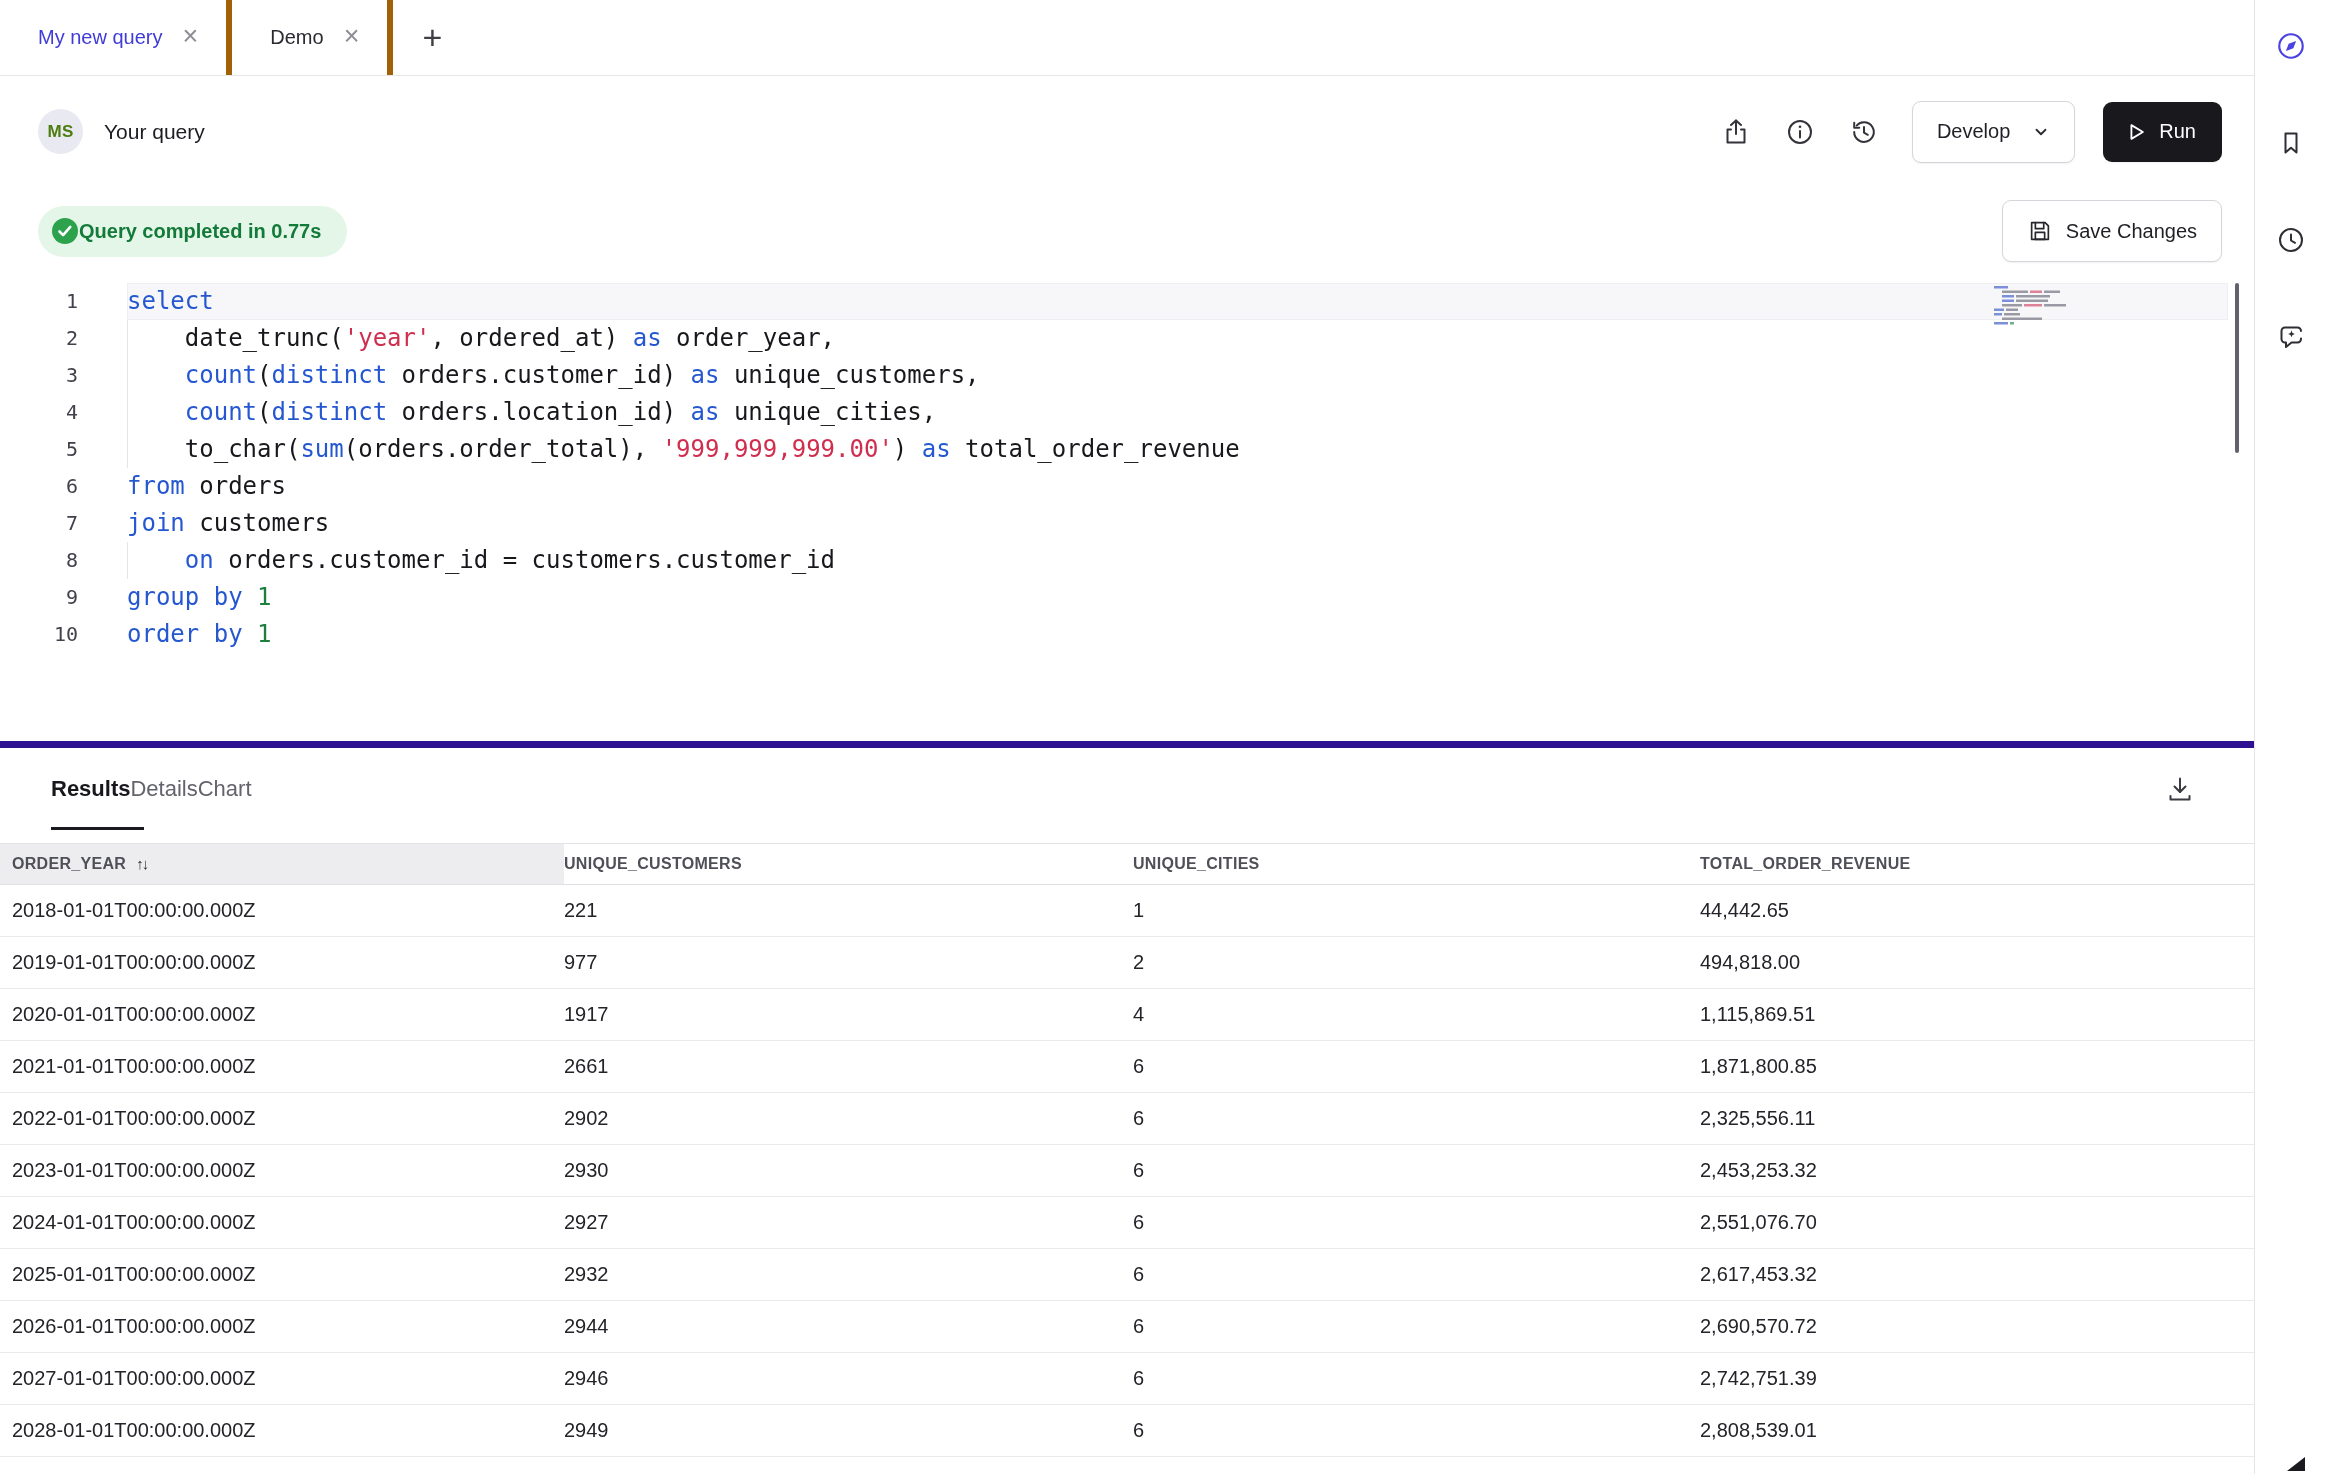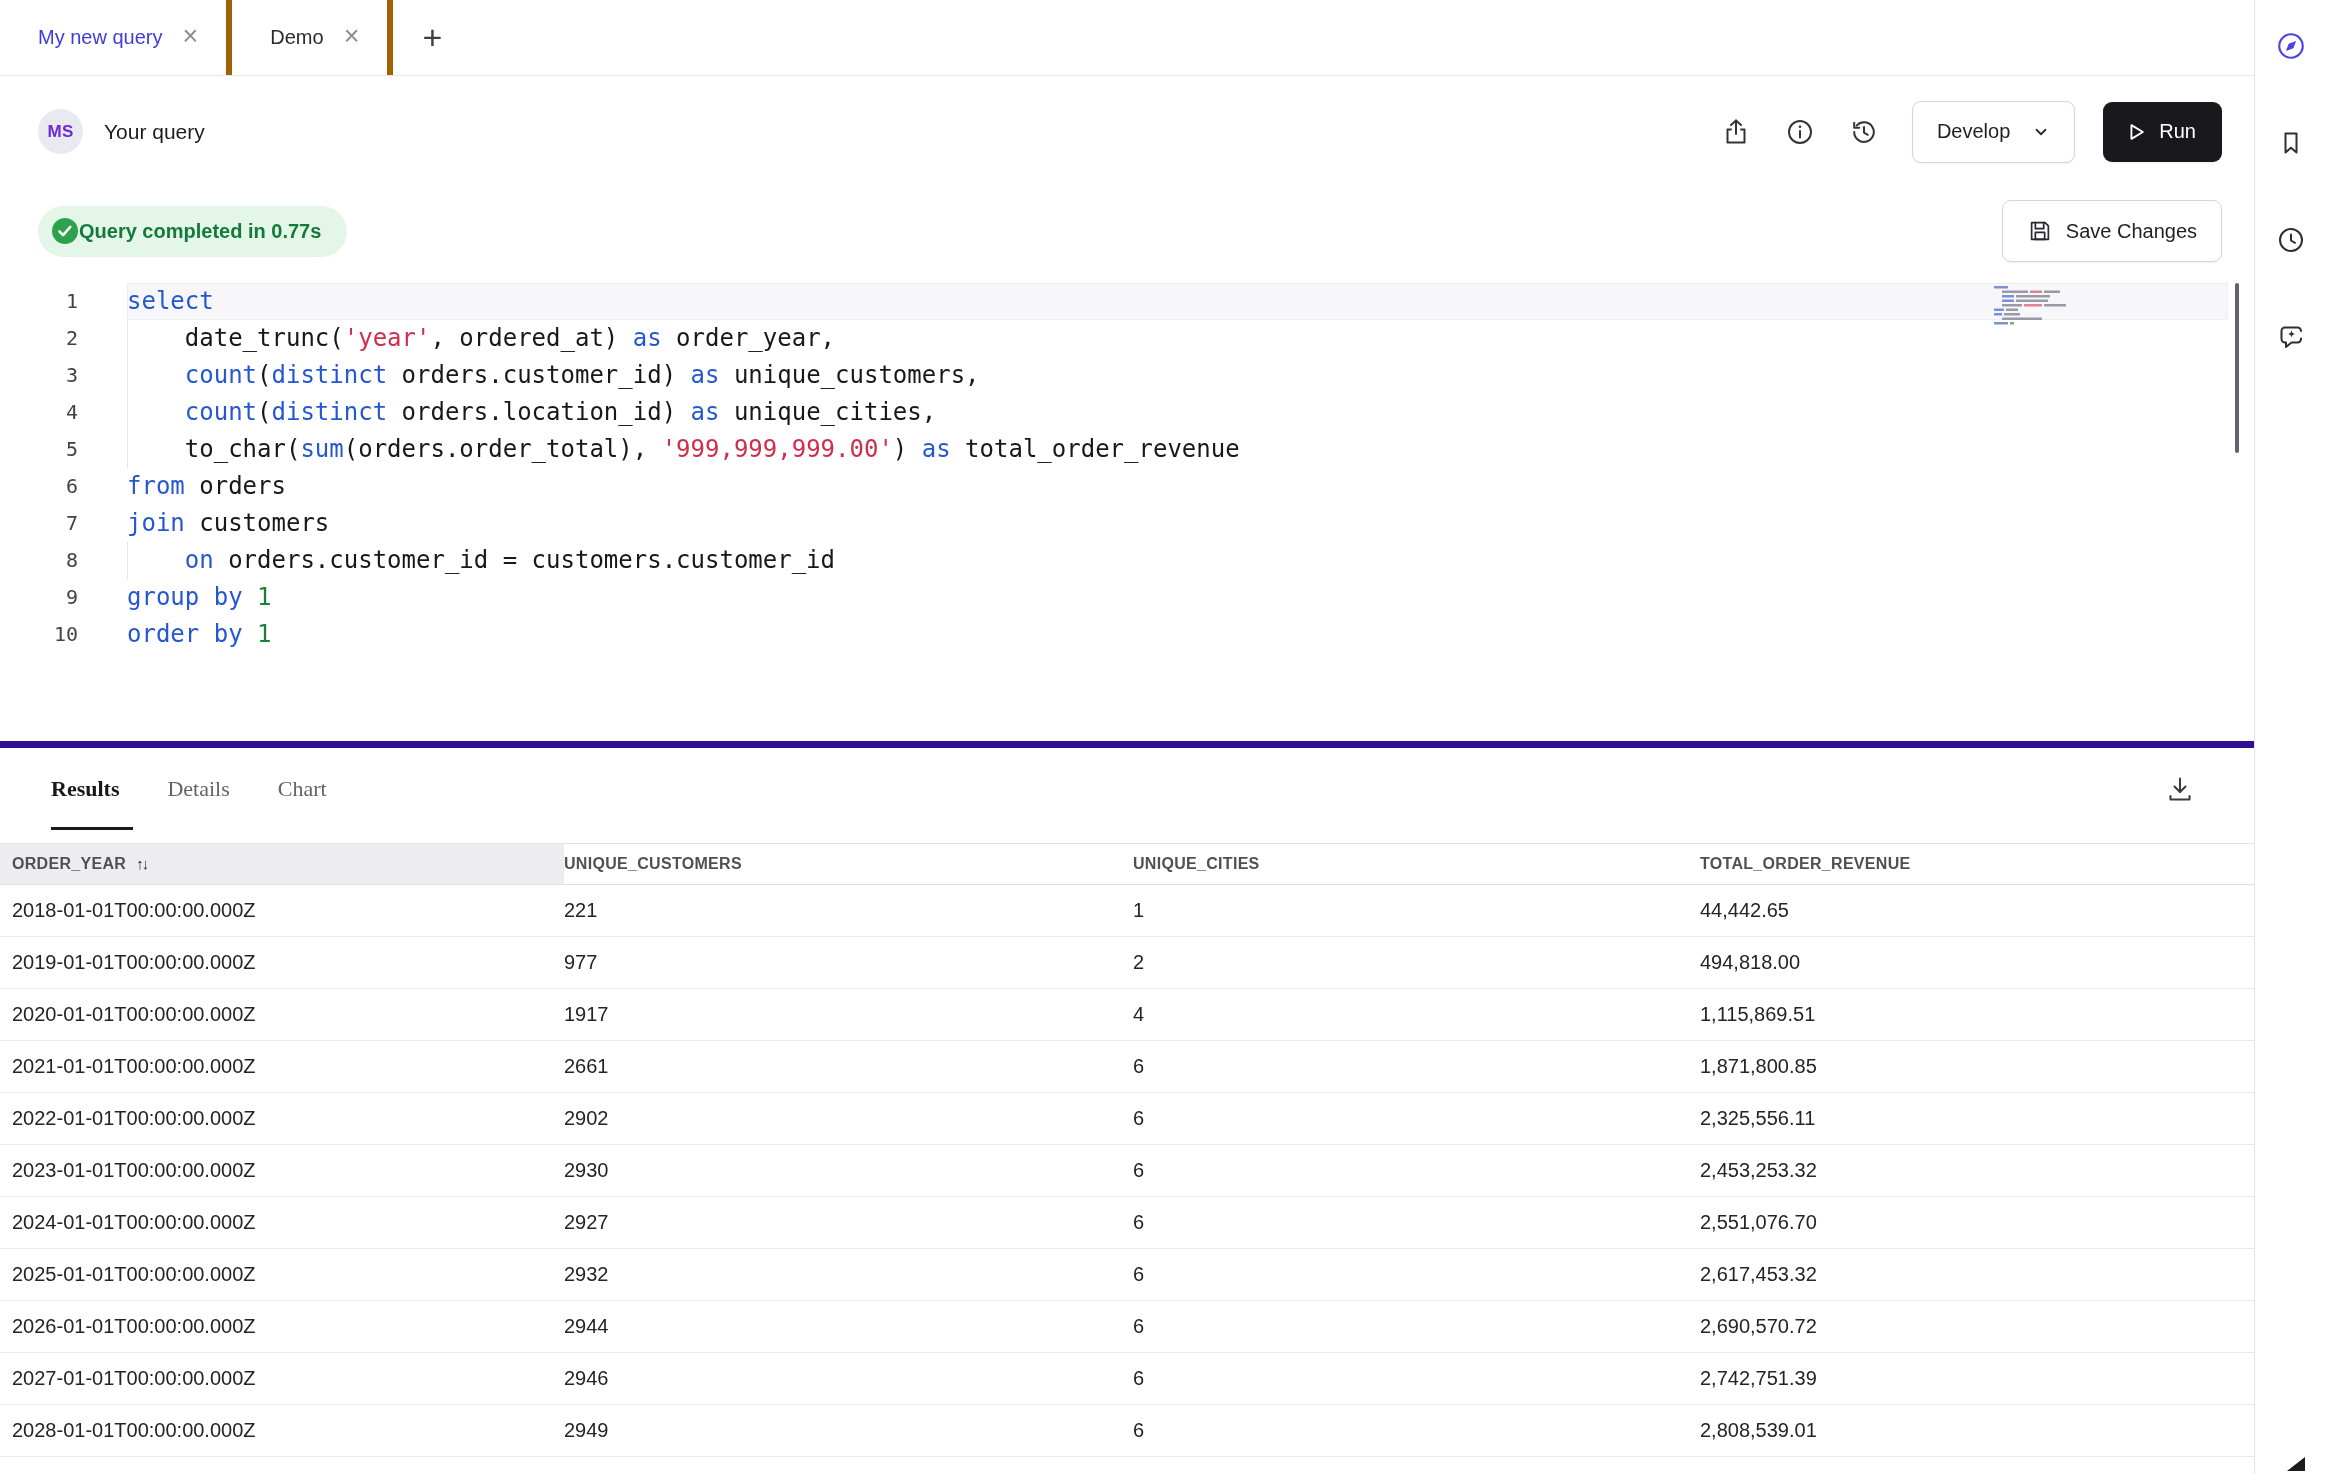--- a/index.html
+++ b/index.html
@@ -11,21 +11,21 @@
   .tabbar{flex:none;height:75px;display:flex;align-items:stretch;border-bottom:1px solid #e7e7ea;}
   .tab-list{display:flex;align-items:stretch;}
   .tab{display:flex;align-items:center;gap:20px;padding:0 28px 0 38px;border-right:6px solid #a16207;font-size:20px;color:#2a2a31;background:#fff;cursor:default;}
   .tab .tab-label{white-space:nowrap;}
   .tab.active .tab-label{color:var(--accent,#403cd8);}
   .tab-close{color:#8d8d95;font-size:27px;line-height:1;margin-top:-3px;}
   .add-tab{width:66px;display:flex;align-items:center;justify-content:center;font-size:34px;color:#3f3f46;margin-left:6px;}
 
   
   .header{flex:none;height:111px;display:flex;align-items:center;padding:0 32px 0 38px;}
-  .avatar{flex:none;width:45px;height:45px;border-radius:50%;background:#e9e9f1;color:#6d28d9;font-weight:700;font-size:17px;display:flex;align-items:center;justify-content:center;letter-spacing:.3px;}
+  .avatar{flex:none;width:45px;height:45px;border-radius:50%;background:#e9e9f1;color:#4d7c0f;font-weight:700;font-size:17px;display:flex;align-items:center;justify-content:center;letter-spacing:.3px;}
   .header-title{margin-left:21px;font-size:21px;color:#1c1c22;}
   .header-actions{margin-left:auto;display:flex;align-items:center;}
   .icon-btn{width:44px;height:44px;display:flex;align-items:center;justify-content:center;border-radius:8px;}
   .icon-btn + .icon-btn{margin-left:20px;}
   .btn{height:60px;border:1px solid #d5d5db;border-radius:9px;background:#fff;display:flex;align-items:center;font-size:20px;color:#1f1f26;box-shadow:0 1px 2px rgba(20,20,40,.06);white-space:nowrap;}
   .develop-btn{margin-left:26px;padding:0 24px;gap:22px;font-weight:500;}
   .run-btn{margin-left:28px;padding:0 26px 0 22px;gap:12px;background:var(--run-button-bg,#18181d);color:#fff;border:none;font-weight:500;}
 
   
   .status-row{flex:none;display:flex;align-items:center;margin-top:14px;height:60px;padding:0 32px 0 38px;}
@@ -45,21 +45,21 @@
   .tok-str{color:var(--string,#cf2e4e);}
   .tok-num{color:var(--number,#1d7f3e);}
   .minimap{position:absolute;top:14px;right:166px;width:94px;height:42px;}
   .editor-scrollbar{position:absolute;top:12px;right:15px;width:4px;height:170px;border-radius:2px;background:#62626c;}
 
   
   .splitter{flex:none;height:7px;background:var(--splitter,#2e1191);}
 
   
   .rtoolbar{flex:none;height:82px;display:flex;align-items:stretch;padding:0 52px 0 51px;}
-  .rtabs{display:flex;gap:48px;font-family:Liberation Serif, serif;}
+  .rtabs{display:flex;}
   .rtab{display:flex;align-items:center;font-size:22px;color:#63636c;position:relative;cursor:default;}
   .rtab.active{color:#17171c;font-weight:600;}
   .rtab.active::after{content:"";position:absolute;left:0;bottom:0;height:3px;width:calc(100% + 14px);background:#1a1a20;}
   .download-btn{margin-left:auto;align-self:center;width:44px;height:44px;display:flex;align-items:center;justify-content:center;}
 
   
   .table-wrap{flex:1 1 auto;margin-top:13px;overflow:hidden;}
   table{width:100%;border-collapse:collapse;table-layout:fixed;}
   th{height:40px;font-size:16px;font-weight:600;color:#4f4f58;text-align:left;letter-spacing:.3px;
      border-top:1px solid #e3e3e7;border-bottom:1px solid #dedee3;padding:0;white-space:nowrap;}

